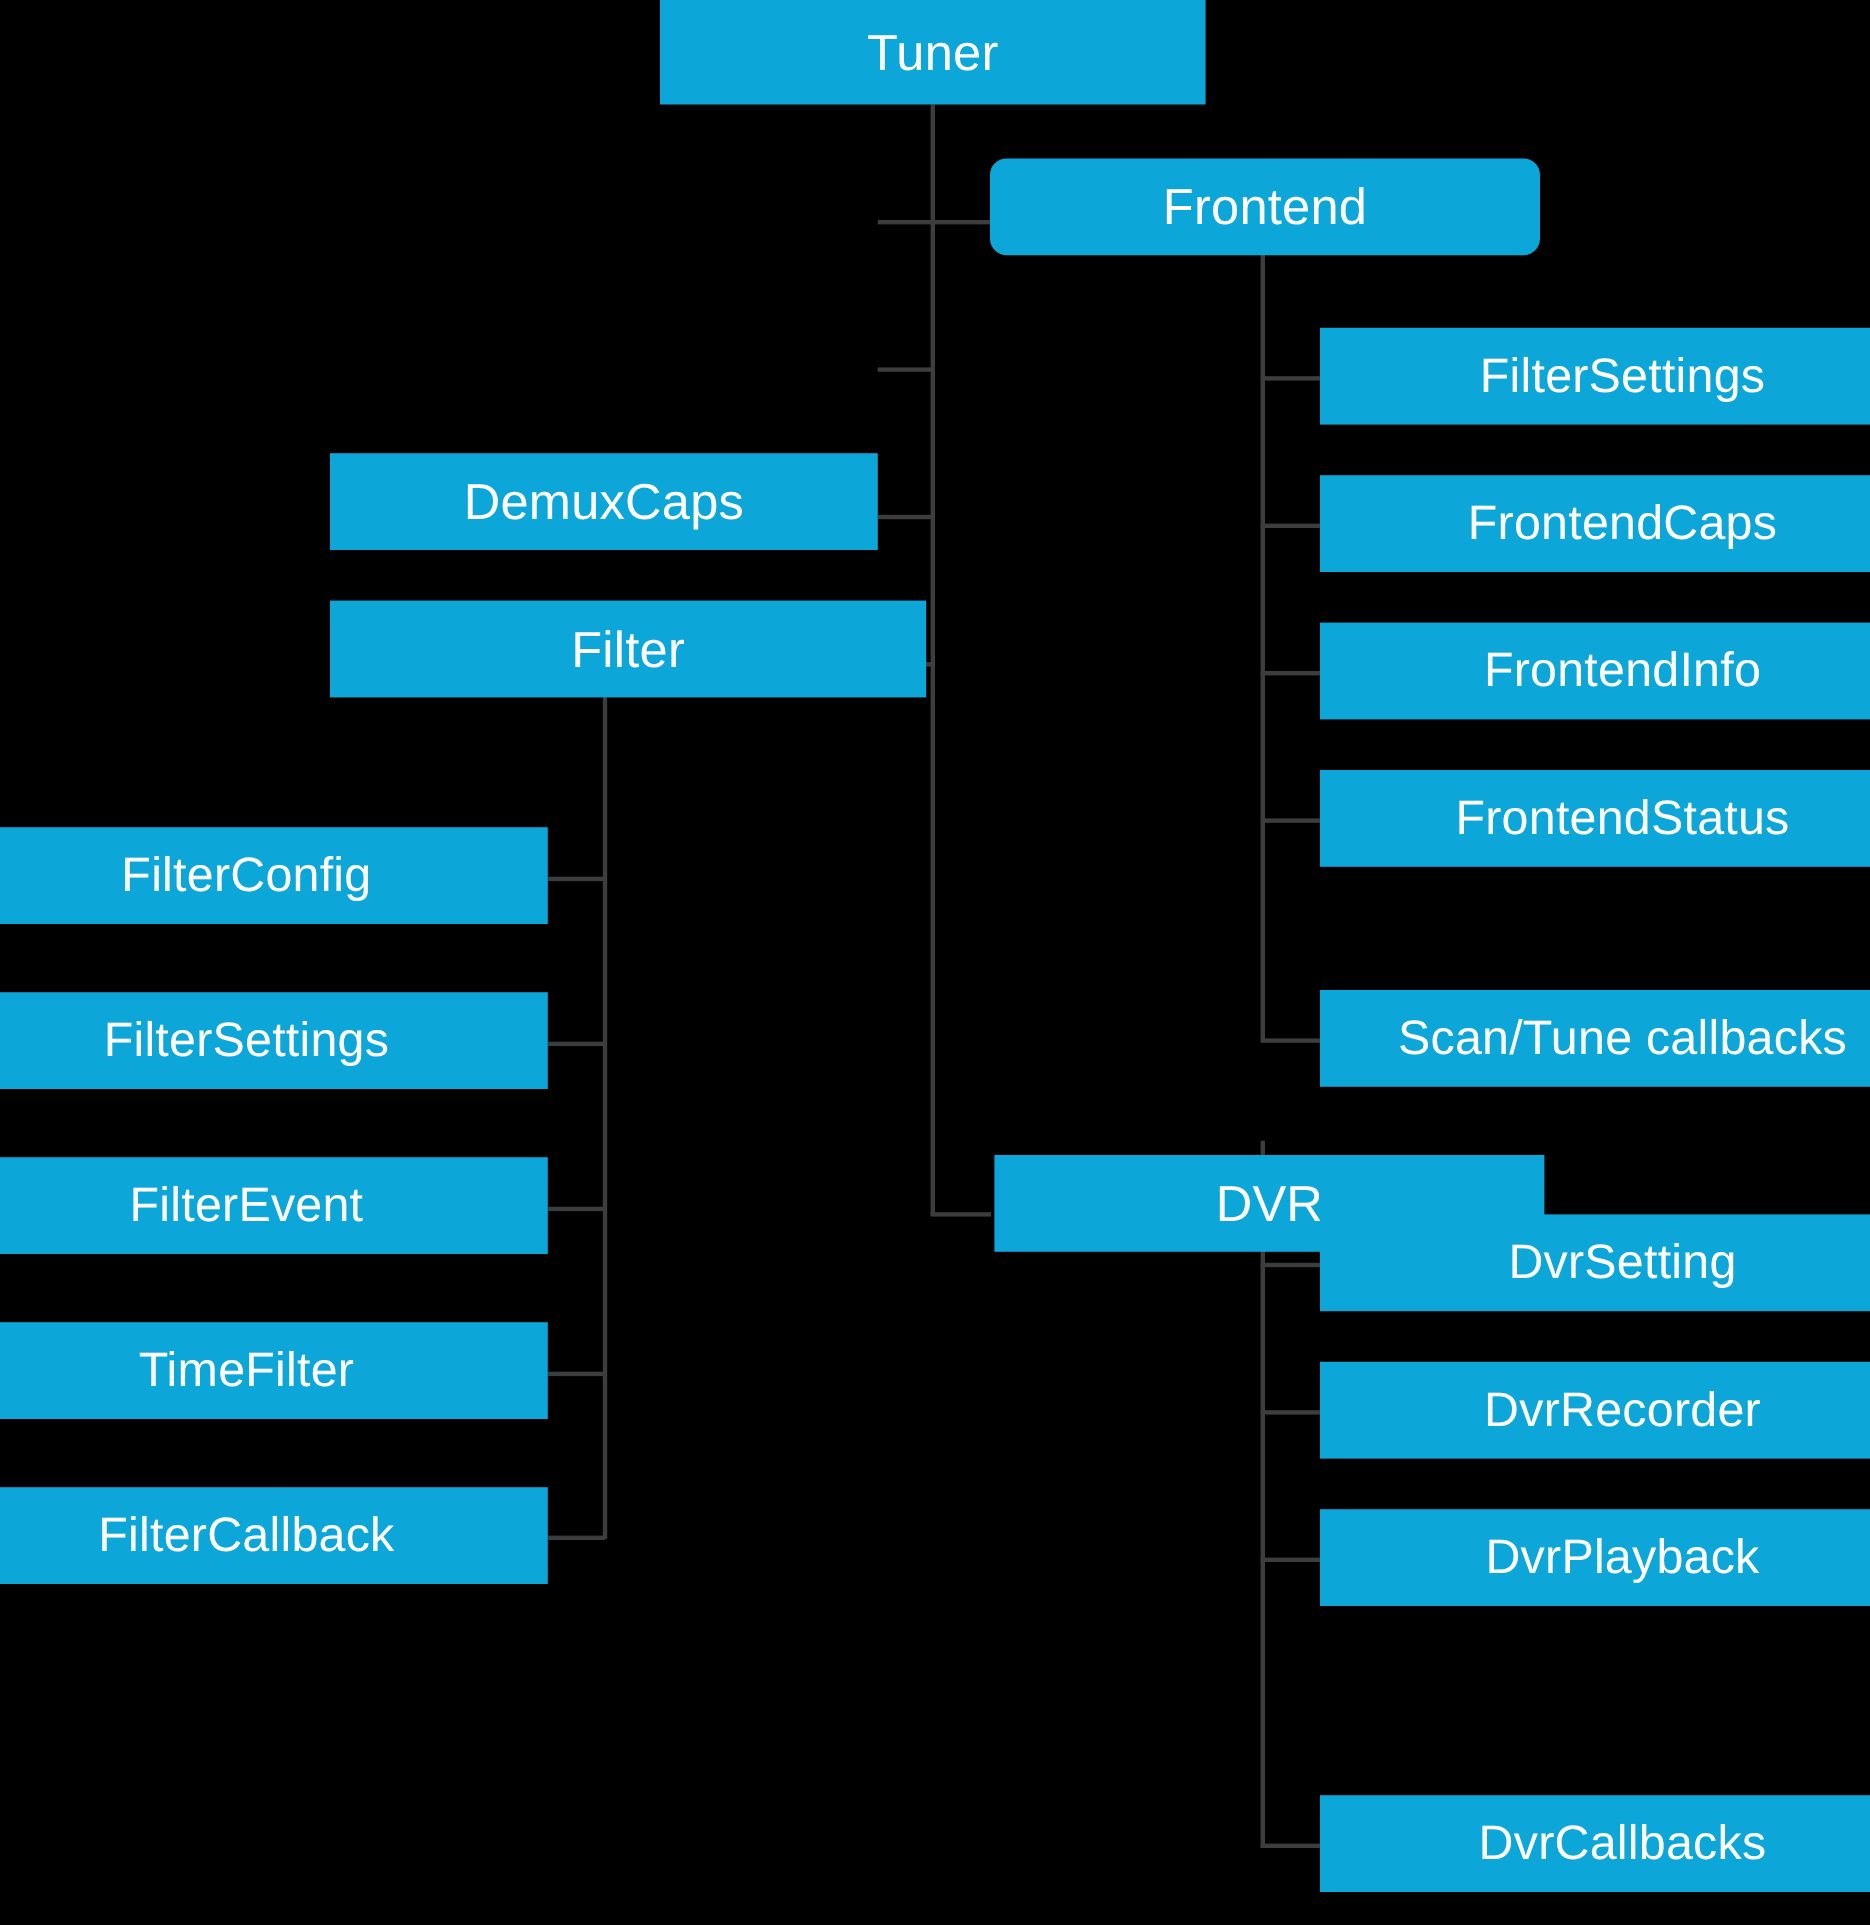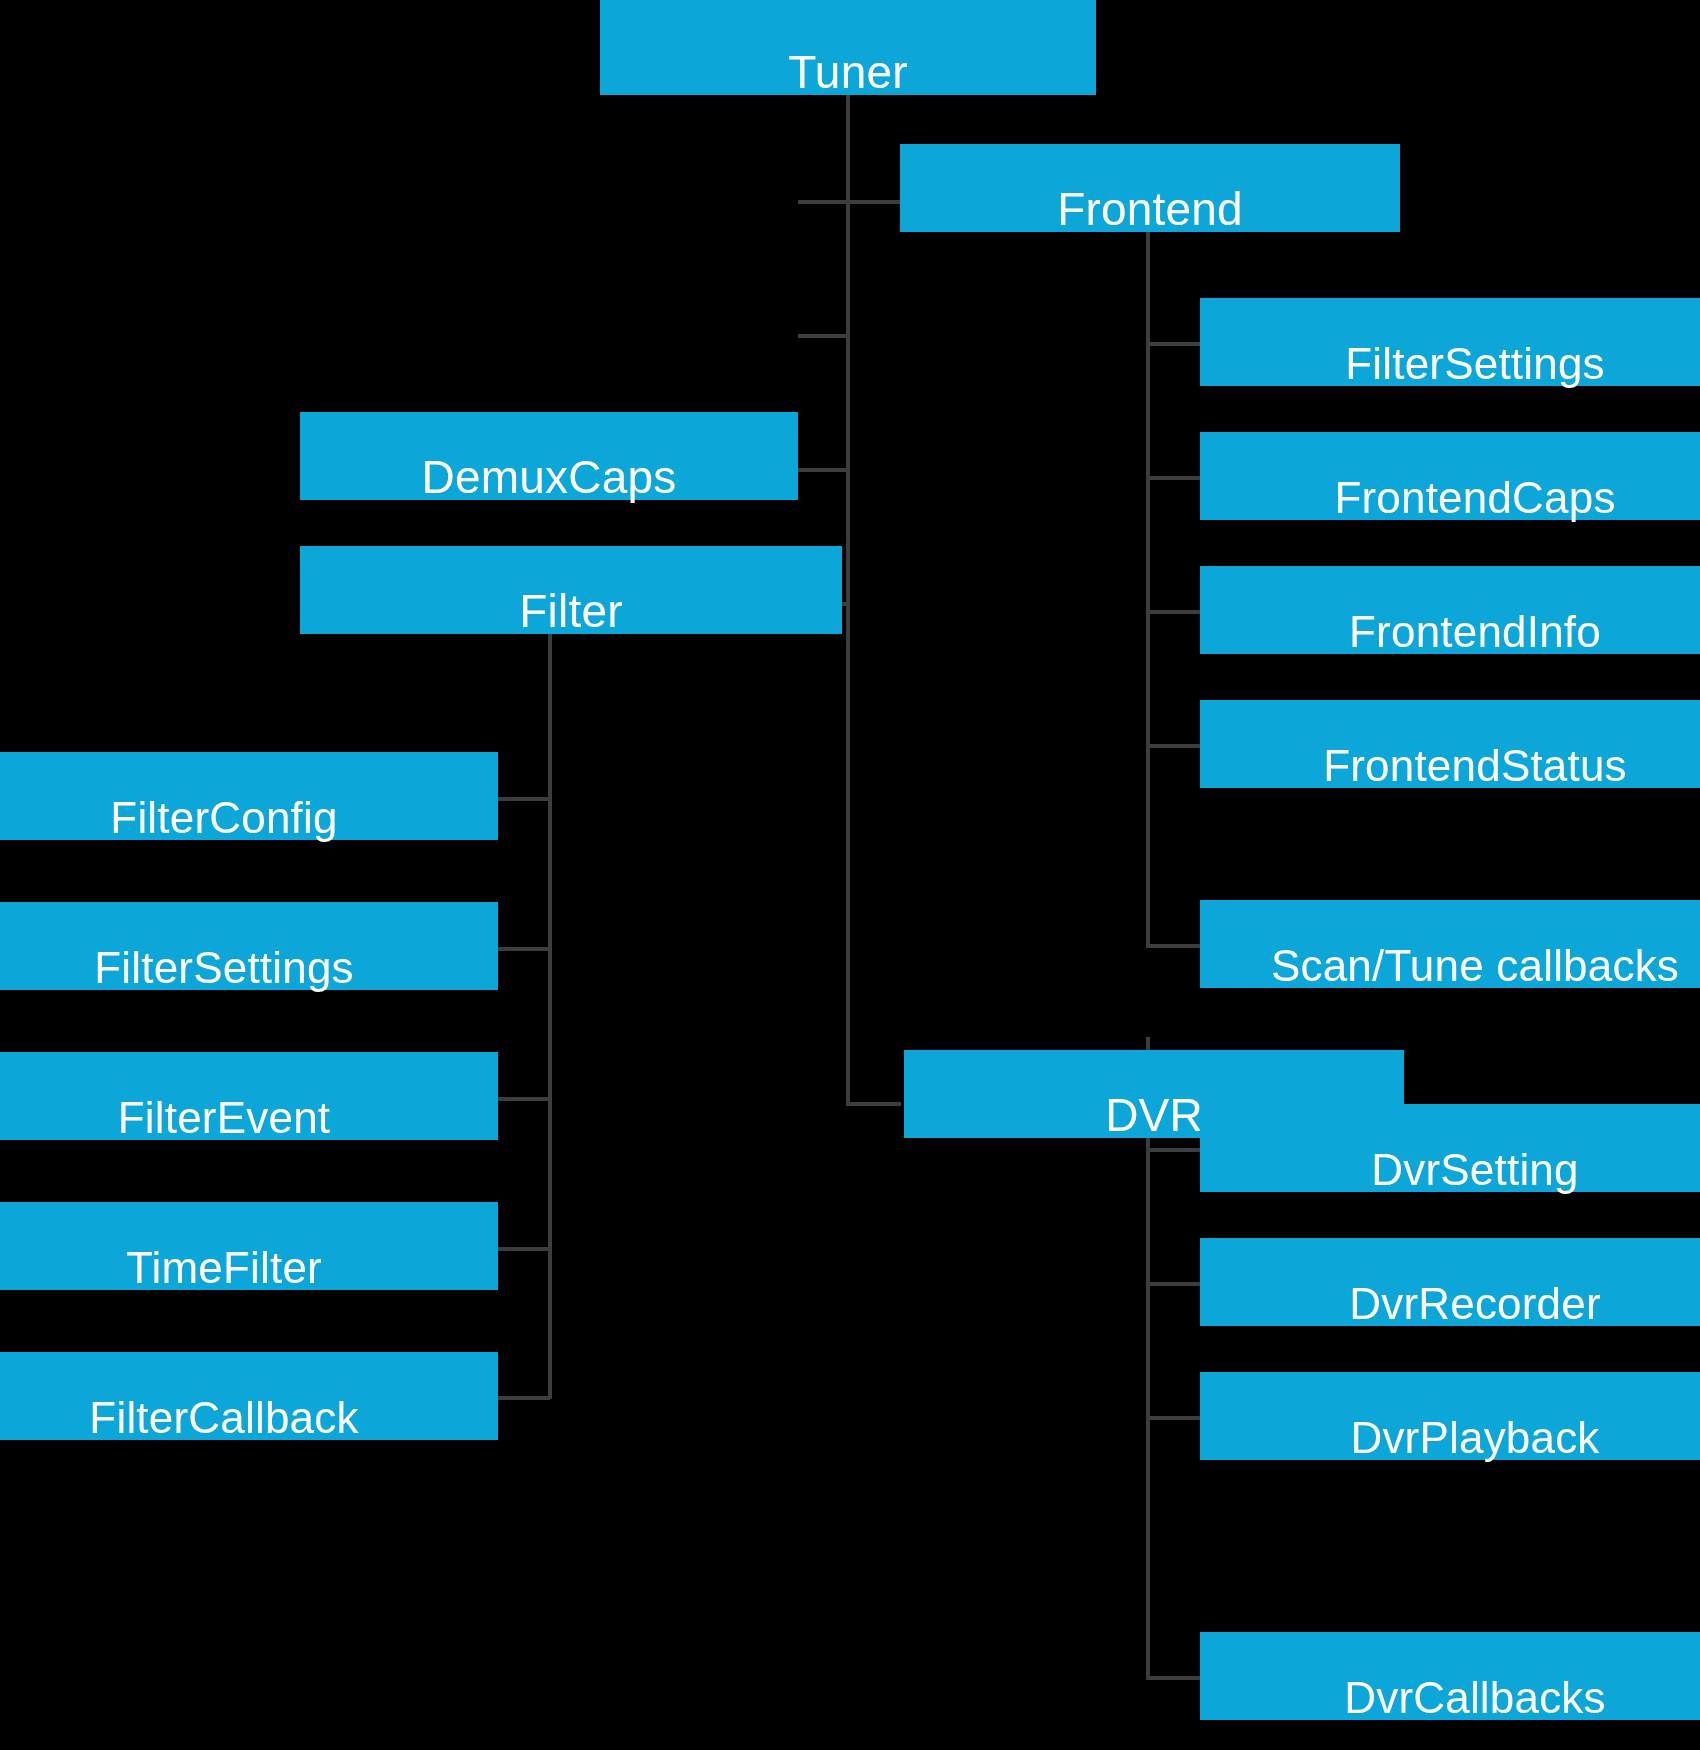--- a/index.html
+++ b/index.html
@@ -15,21 +15,21 @@
     width: 1700px;
     height: 1750px;
     background: #000000;
     overflow: hidden;
   }
   .node {
     position: absolute;
     background: #0CA6D8;
     color: #ffffff;
     display: flex;
-    align-items: flex-end;
+    align-items: center;
     justify-content: center;
     font-size: 44px;
     line-height: 1;
     letter-spacing: 0.2px;
     white-space: nowrap;
     box-sizing: border-box;
   }
   .node.lvl1 { font-size: 46px; }
   .node.lvl0 { font-size: 46px; }
   .edge {
@@ -105,21 +105,21 @@
   </div>
 
   <div class="node" style="left:-50px; top:1202px; width:548px; height:88px;">
     <span>TimeFilter</span>
   </div>
 
   <div class="node" style="left:-50px; top:1352px; width:548px; height:88px;">
     <span>FilterCallback</span>
   </div>
 
-  <div class="node lvl1" style="left:900px; top:144px; width:500px; height:88px;">
+  <div class="node lvl1" style="left:900px; top:144px; width:500px; height:88px;border-radius:15px;">
     <span>Frontend</span>
   </div>
 
   <div class="node" style="left:1200px; top:298px; width:550px; height:88px;">
     <span>FilterSettings</span>
   </div>
 
   <div class="node" style="left:1200px; top:432px; width:550px; height:88px;">
     <span>FrontendCaps</span>
   </div>

